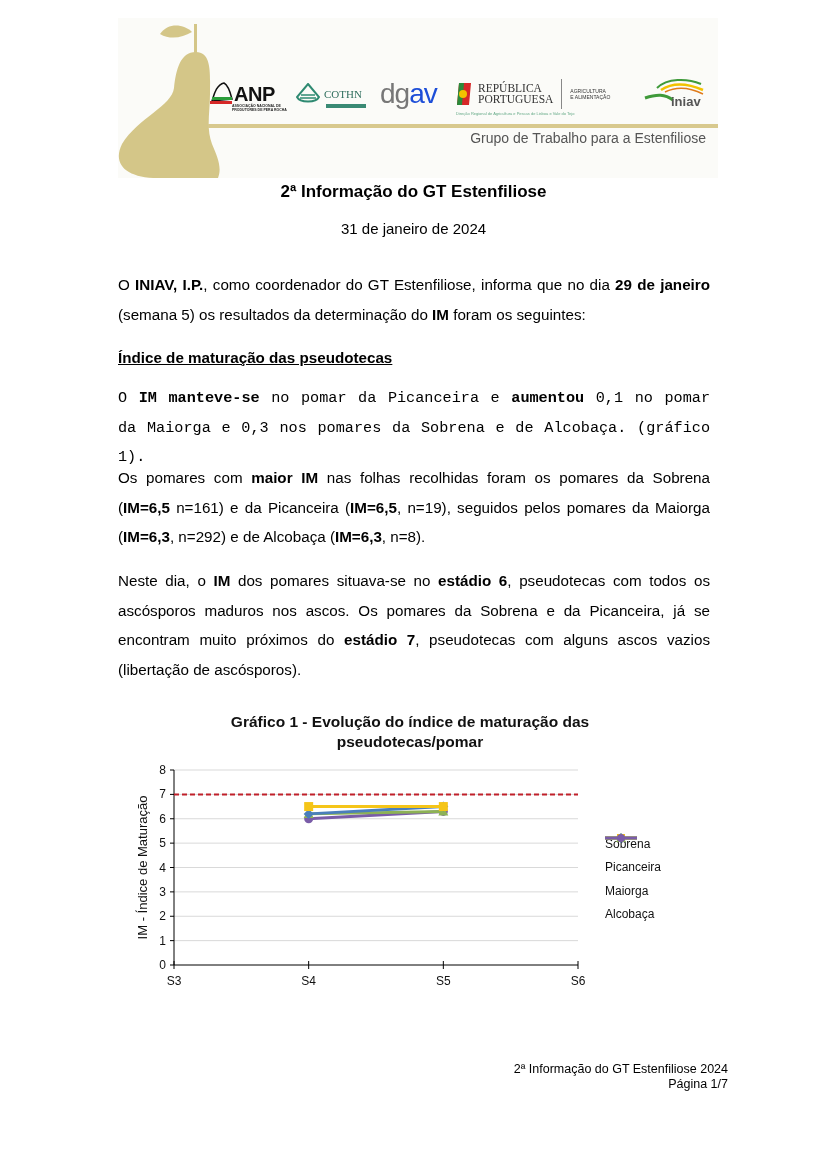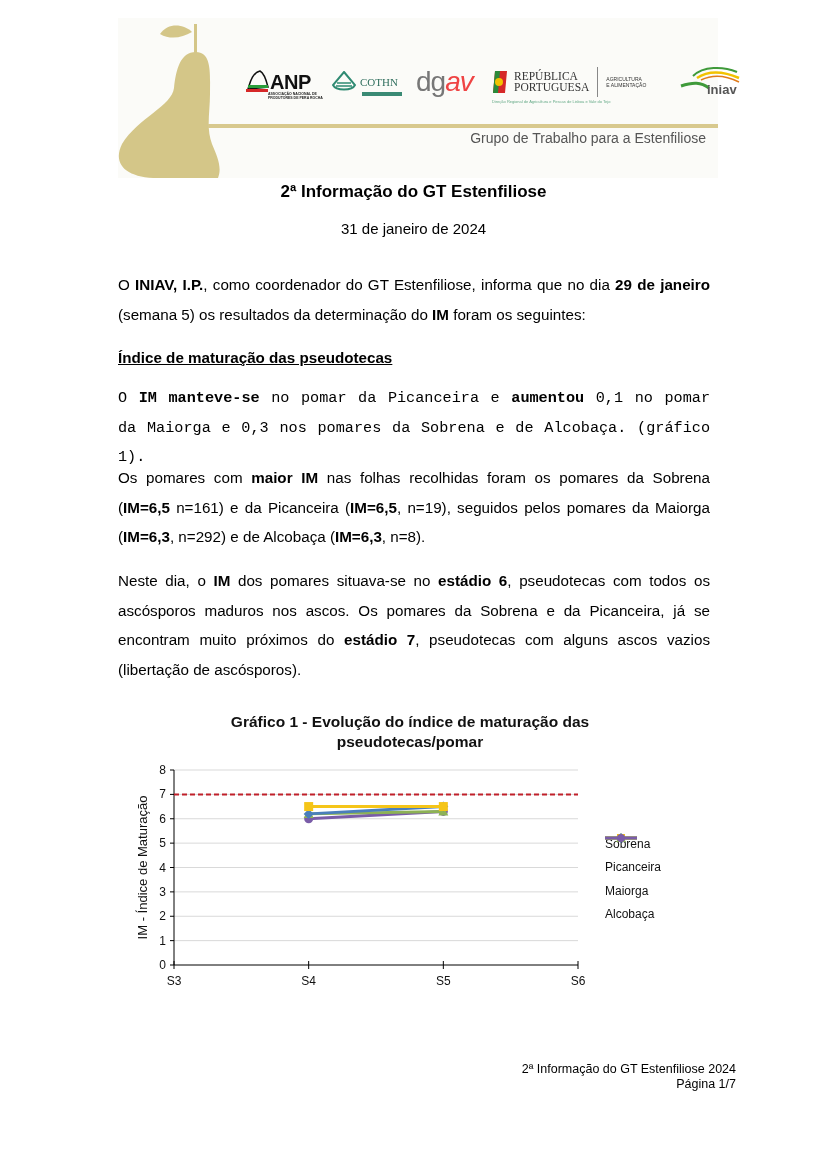--- a/index.html
+++ b/index.html
@@ -2,30 +2,30 @@
 <html><head>
 <meta charset="utf-8">
 <style>
   html, body { margin: 0; padding: 0; background: #ffffff; }
   body { width: 827px; height: 1169px; position: relative; overflow: hidden;
          font-family: "Liberation Sans", sans-serif; color: #000; }
   .header { position: absolute; left: 118px; top: 18px; width: 600px; height: 160px; background: #fbfbf8; }
   .pear { position: absolute; left: 0; top: 0; }
   .header-bar { position: absolute; left: 90px; top: 106px; width: 510px; height: 4px; background: #d8c98e; }
   .header-sub { position: absolute; right: 12px; top: 112px; font-size: 14px; color: #555; }
-  .logo { position: absolute; top: 44px; height: 40px; display: flex; align-items: center; margin-left: 36px; }
+  .logo { position: absolute; top: 56px; height: 40px; display: flex; align-items: center; }
   .logo-anp { left: 92px; }
   .logo-anp .t { font-weight: bold; font-size: 20px; color: #111; letter-spacing: -0.5px; }
   .logo-anp .s { font-size: 3.5px; font-weight: bold; color: #222; line-height: 4px; position: absolute; left: 22px; top: 30px; width: 60px; }
   .logo-cothn { left: 178px; }
   .logo-cothn .t { font-family: "Liberation Serif", serif; font-size: 11px; color: #2f6e5d; margin-left: 4px; }
   .logo-cothn .bar { position: absolute; left: 30px; top: 30px; width: 40px; height: 4px; background: #3a8a74; }
   .logo-dgav { left: 262px; }
   .logo-dgav .t { font-size: 28px; color: #777; letter-spacing: -1px; }
-  .logo-dgav .t b { color: #ef4444; font-weight: normal; font-style: italic; }
+  .logo-dgav .t b { color: #1d4ed8; font-weight: normal; }
   .logo-rep { left: 338px; }
   .logo-rep .t { font-family: "Liberation Serif", serif; font-size: 11.5px; color: #333; line-height: 11px; margin-left: 6px; }
   .logo-rep .sep { width: 1px; height: 30px; background: #888; margin: 0 8px; }
   .logo-rep .s2 { font-size: 5px; color: #333; line-height: 6px; }
   .logo-rep .sub { position: absolute; left: 0; top: 37px; font-size: 4px; color: #6a8; white-space: nowrap; }
   .logo-iniav { left: 525px; }
   .logo-iniav .t { font-size: 13px; font-weight: bold; color: #555; position: absolute; left: 28px; top: 20px; }
 
   .title { position: absolute; left: 0; width: 827px; top: 182px; text-align: center; font-size: 17px; font-weight: bold; }
   .date { position: absolute; left: 0; width: 827px; top: 220px; text-align: center; font-size: 15px; }
@@ -36,21 +36,21 @@
   .p3 { top: 463px; }
   .p4 { top: 566px; }
   .body b { font-weight: bold; }
 
   .chart { position: absolute; left: 130px; top: 710px; width: 600px; height: 290px; }
   .chart-title { position: absolute; left: 60px; width: 440px; top: 2px; text-align: center; font-size: 15.5px; font-weight: bold; line-height: 20px; color: #111; }
   .chart svg { position: absolute; left: 0; top: 0; }
   .legend { position: absolute; left: 475px; top: 122px; }
   .legend-item { display: flex; align-items: center; height: 23.5px; font-size: 12px; color: #111; }
 
-  .footer { position: absolute; right: 91px; top: 1062px; text-align: right; font-size: 12.5px; line-height: 15px; }
+  .footer { position: absolute; right: 99px; top: 1062px; text-align: right; font-size: 12.5px; line-height: 15px; }
 </style>
 </head>
 <body>
 
 <div class="header">
   <svg class="pear" width="110" height="160" viewBox="0 0 110 160">
     <path d="M42 16 C50 4, 66 6, 74 14 C64 20, 52 22, 42 16 Z" fill="#d4c688"></path>
     <rect x="76" y="6" width="3" height="30" fill="#d4c688"></rect>
     <path d="M78 34 C62 34, 58 52, 56 70 C54 88, 20 100, 4 126 C-6 146, 8 160, 40 160 L100 160 C104 150, 100 140, 94 126 C88 110, 92 94, 92 76 C92 56, 94 34, 78 34 Z" fill="#d4c688"></path>
   </svg>

